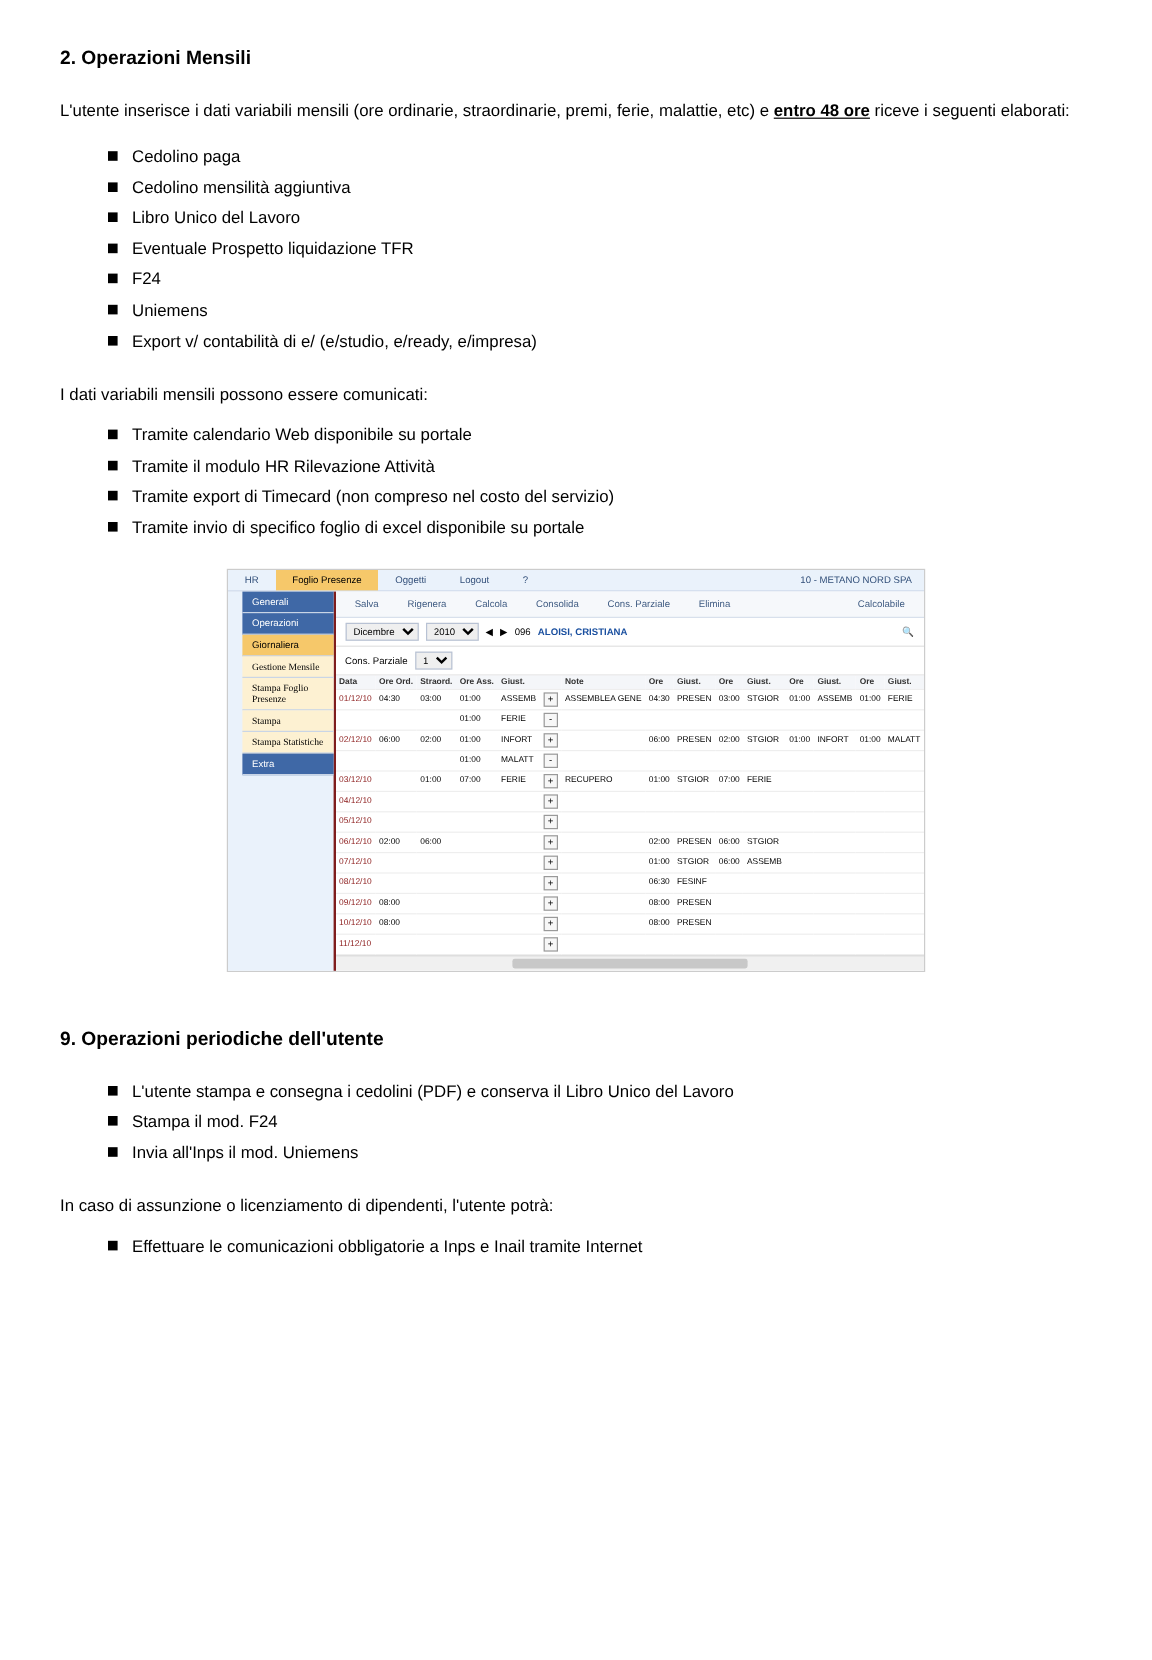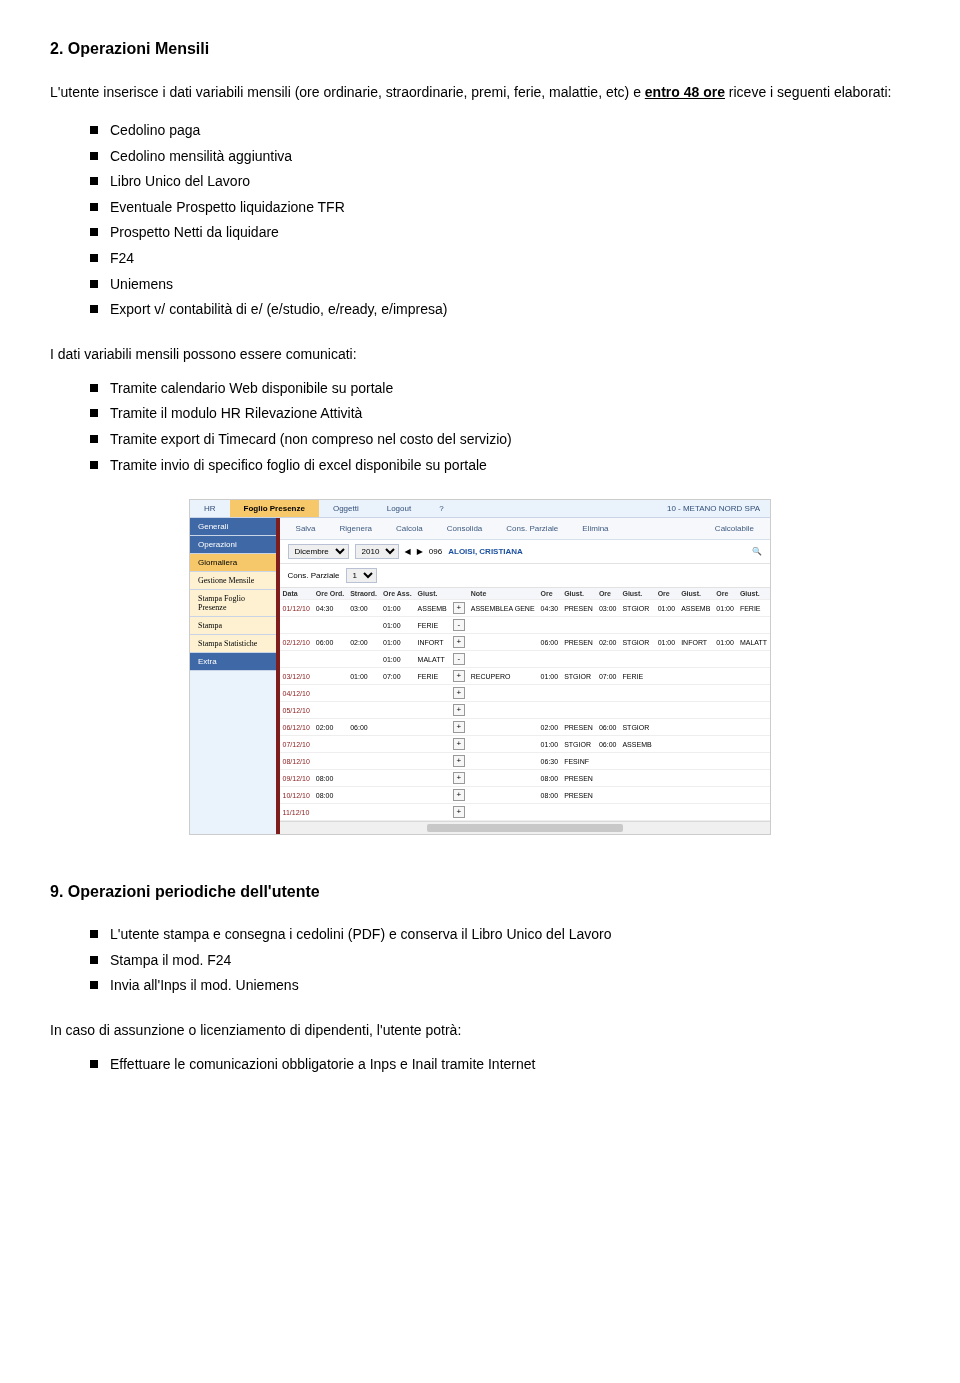--- a/index.html
+++ b/index.html
@@ -61,28 +61,29 @@
     border-bottom: 1px solid #c9d5e6;
   }
   .tabs .tab {
     padding: 4px 14px;
     color: #33507a;
     cursor: pointer;
   }
   .tabs .tab.active {
     background: #f6c86a;
     color: #000;
-    font-weight: bold;
+    font-weight: normal;
   }
   .tabs .right { margin-left: auto; padding: 4px 10px; color:#33507a; }
   .body { display: flex; }
   .sidebar {
     width: 110px;
     background: #eaf2fb;
-    border-right: 4px solid #7f1d1d;
+    border-right: 2px solid #7f1d1d;
+    padding-left: 12px;
   }
   .sidebar .sg {
     padding: 4px 8px;
     border-bottom: 1px solid #c9d5e6;
     color: #2a4a7a;
     cursor: pointer;
   }
   .sidebar .sg.dark { background:#3f68a6; color:#fff; }
   .sidebar .sg.yellow { background:#f6c86a; color:#000; }
   .sidebar .sg.lite { background:#fdf1d2; color:#000;font-family:Liberation Serif, serif; }
@@ -138,21 +139,20 @@
 
 <p class="intro">
   <span>L'utente inserisce i dati variabili mensili (ore ordinarie, straordinarie, premi, ferie, malattie, etc) e </span><span class="bold">entro 48 ore</span><span> riceve i seguenti elaborati:</span>
 </p>
 
 <ul class="squares">
   <li>Cedolino paga</li>
   <li>Cedolino mensilità aggiuntiva</li>
   <li>Libro Unico del Lavoro</li>
   <li>Eventuale Prospetto liquidazione TFR</li>
-  <li>Prospetto Netti da liquidare</li>
   <li>F24</li>
   <li>Uniemens</li>
   <li>Export v/ contabilità di e/ (e/studio, e/ready, e/impresa)</li>
 </ul>
 
 <p class="sub">I dati variabili mensili possono essere comunicati:</p>
 
 <ul class="squares">
   <li>Tramite calendario Web disponibile su portale</li>
   <li>Tramite il modulo HR Rilevazione Attività</li>

